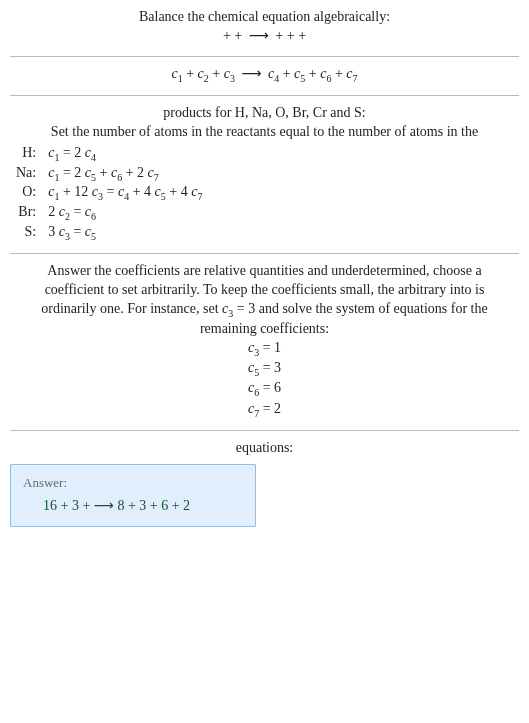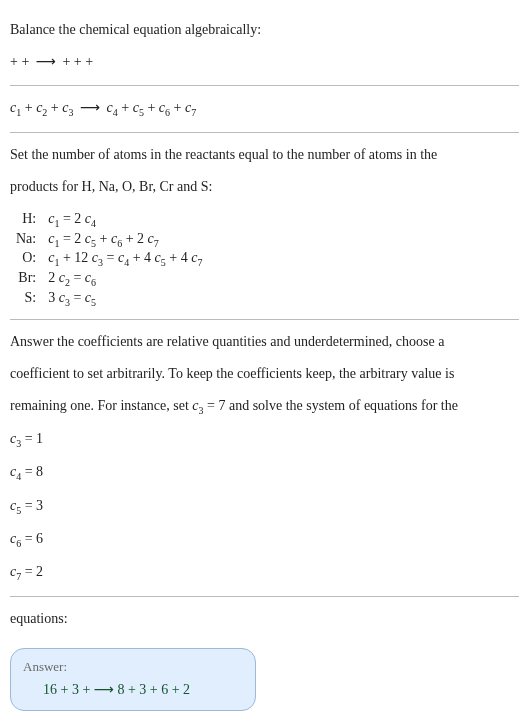--- a/index.html
+++ b/index.html
@@ -9,21 +9,22 @@
     background: #ffffff;
     color: #222222;
     width: 529px;
   }
   .container {
     padding: 8px 10px 12px 10px;
   }
   .line {
     font-size: 14px;
     line-height: 1.35;
-    margin: 13px 0;
+    margin: 0 0;
+    text-align: center;
   }
   hr.sep {
     border: none;
     border-top: 1px solid #bbbbbb;
     margin: 10px 0 8px 0;
   }
   .italic { font-style: italic; }
   .sub { font-size: 10px; vertical-align: sub; }
   .arrow { display:inline-block; padding:0 3px; }
   .tbl {
@@ -36,21 +37,21 @@
     font-size: 14px;
     vertical-align: baseline;
   }
   .tbl td.lab {
     text-align: right;
     white-space: nowrap;
   }
   .answerbox {
     background: #e0eefd;
     border: 1px solid #9db8d9;
-    border-radius: 14px;
+    border-radius: 1px;
     padding: 10px 12px 12px 12px;
     display: inline-block;
     min-width: 220px;
     margin-top: 6px;
   }
   .answerbox .hdr {
     font-size: 13px;
     color: #6a6a6a;
     margin-bottom: 6px;
   }
@@ -88,22 +89,22 @@
     <span class="italic">c</span><span class="sub">5</span>
     <span>  + </span>
     <span class="italic">c</span><span class="sub">6</span>
     <span>  + </span>
     <span class="italic">c</span><span class="sub">7</span>
   </div>
 
   <hr class="sep">
 
   
+  <div class="line">products for H, Na, O, Br, Cr and S:</div>
   <div class="line">Set the number of atoms in the reactants equal to the number of atoms in the</div>
-  <div class="line">products for H, Na, O, Br, Cr and S:</div>
 
   <table class="tbl">
     <tbody>
         <tr>
       <td class="lab">H:</td>
       <td>
         <span class="italic">c</span><span class="sub">1</span><span> = 2 </span><span class="italic">c</span><span class="sub">4</span>
       </td>
     </tr>
     <tr>
@@ -130,28 +131,28 @@
         <span>3 </span><span class="italic">c</span><span class="sub">3</span><span> = </span><span class="italic">c</span><span class="sub">5</span>
       </td>
     </tr>
   </tbody>
     </table>
 
   <hr class="sep">
 
   
   <div class="line">Answer the coefficients are relative quantities and underdetermined, choose a</div>
-  <div class="line">coefficient to set arbitrarily. To keep the coefficients keep, the arbitrary value is</div>
+  <div class="line">coefficient to set arbitrarily. To keep the coefficients small, the arbitrary into is</div>
   <div class="line">
-    <span>remaining one. For instance, set </span><span class="italic">c</span><span class="sub">3</span><span> = 7 and solve the system of equations for the</span>
+    <span>ordinarily one. For instance, set </span><span class="italic">c</span><span class="sub">3</span><span> = 3 and solve the system of equations for the</span>
   </div>
+  <div class="line">remaining coefficients:</div>
 
   <div id="sol-list">
       <div class="line"><span class="italic">c</span><span class="sub">3</span><span> = 1</span></div>
-      <div class="line"><span class="italic">c</span><span class="sub">4</span><span> = 8</span></div>
       <div class="line"><span class="italic">c</span><span class="sub">5</span><span> = 3</span></div>
       <div class="line"><span class="italic">c</span><span class="sub">6</span><span> = 6</span></div>
       <div class="line"><span class="italic">c</span><span class="sub">7</span><span> = 2</span></div>
     </div>
 
   <hr class="sep">
 
   
   <div class="line">equations:</div>
 

